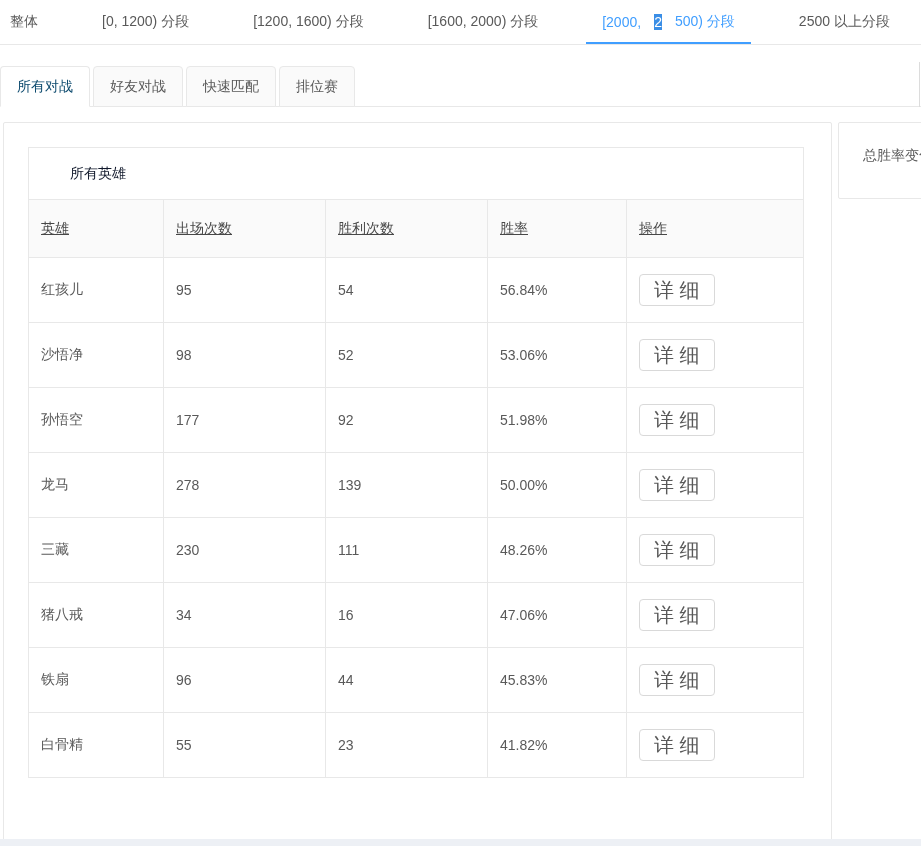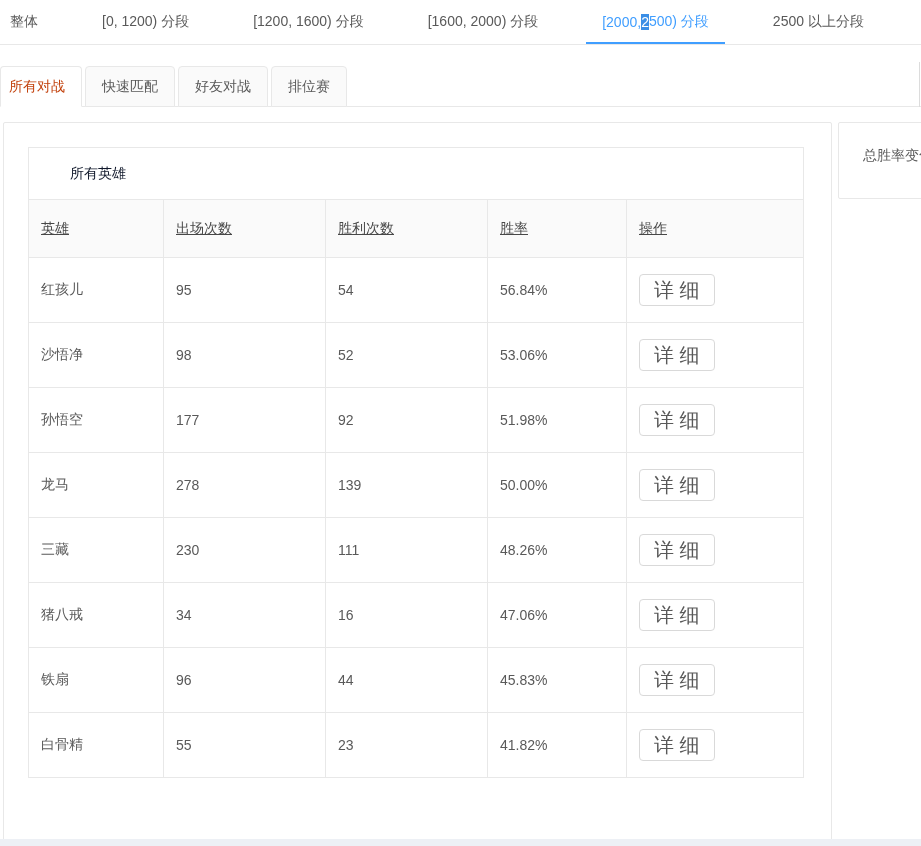--- a/index.html
+++ b/index.html
@@ -6,32 +6,32 @@
   html,body { width:921px; height:846px; overflow:hidden; background:#fff;
     font-family:"Liberation Sans","DejaVu Sans",sans-serif; font-size:14px; color:#595959; }
   body { position:relative; }
 
   
   .seg-bar { display:flex; align-items:stretch; height:45px; border-bottom:1px solid #e8e8e8;
     padding-left:10px; }
   .seg-tab { display:flex; align-items:center; padding:0 16px; margin-right:32px;
     position:relative; cursor:pointer; white-space:nowrap; color:#595959; }
   .seg-tab:first-child { padding-left:0; }
-  .seg-tab.active { color:#409eff; }
+  .seg-tab.active { color:#409eff;gap:13px; }
   .seg-tab.active::after { content:""; position:absolute; left:0; right:0; bottom:0;
     height:2px; background:#409eff; }
   .text-selection { background:#3a8ee6; color:#fff; }
 
   
   .mode-bar { display:flex; align-items:flex-end; height:41px; margin-top:21px;
     border-bottom:1px solid #e8e8e8; position:relative; }
   .mode-tab { position:relative; height:41px; line-height:39px; padding:0 16px;
     background:#fafafa; border:1px solid #e8e8e8; border-radius:4px 4px 0 0;
     margin-right:3px; margin-bottom:-1px; cursor:pointer; color:#595959; }
-  .mode-tab.active { background:#fff; color:#c2410c; border-bottom-color:#fff;padding-left:8px; }
+  .mode-tab.active { background:#fff; color:#0c4a6e; border-bottom-color:#fff; }
 
   
   .content { position:relative; width:100%; height:699px; }
   .card { position:absolute; background:#fff; border:1px solid #e8e8e8; border-radius:2px; }
   .main-card { left:3px; top:15px; width:829px; height:740px; }
   .side-card { left:838px; top:15px; width:300px; height:77px; padding:24px 0 0 24px;
     white-space:nowrap; }
 
   
   table.hero-table { border-collapse:collapse; table-layout:fixed; width:775px;
@@ -62,22 +62,22 @@
     <div class="seg-tab active">
       <span>[2000, </span>
       <span class="text-selection">2</span>
       <span>500) 分段</span>
     </div>
     <div class="seg-tab">2500 以上分段</div>
   </nav>
 
 <div class="mode-bar">
     <div class="mode-tab active">所有对战</div>
+    <div class="mode-tab">好友对战</div>
     <div class="mode-tab">快速匹配</div>
-    <div class="mode-tab">好友对战</div>
     <div class="mode-tab">排位赛</div>
   </div>
 
 <div class="edge-line"></div>
 
 <div class="content">
   <div class="card main-card">
     <table class="hero-table">
       <colgroup>
         <col style="width:135px">

